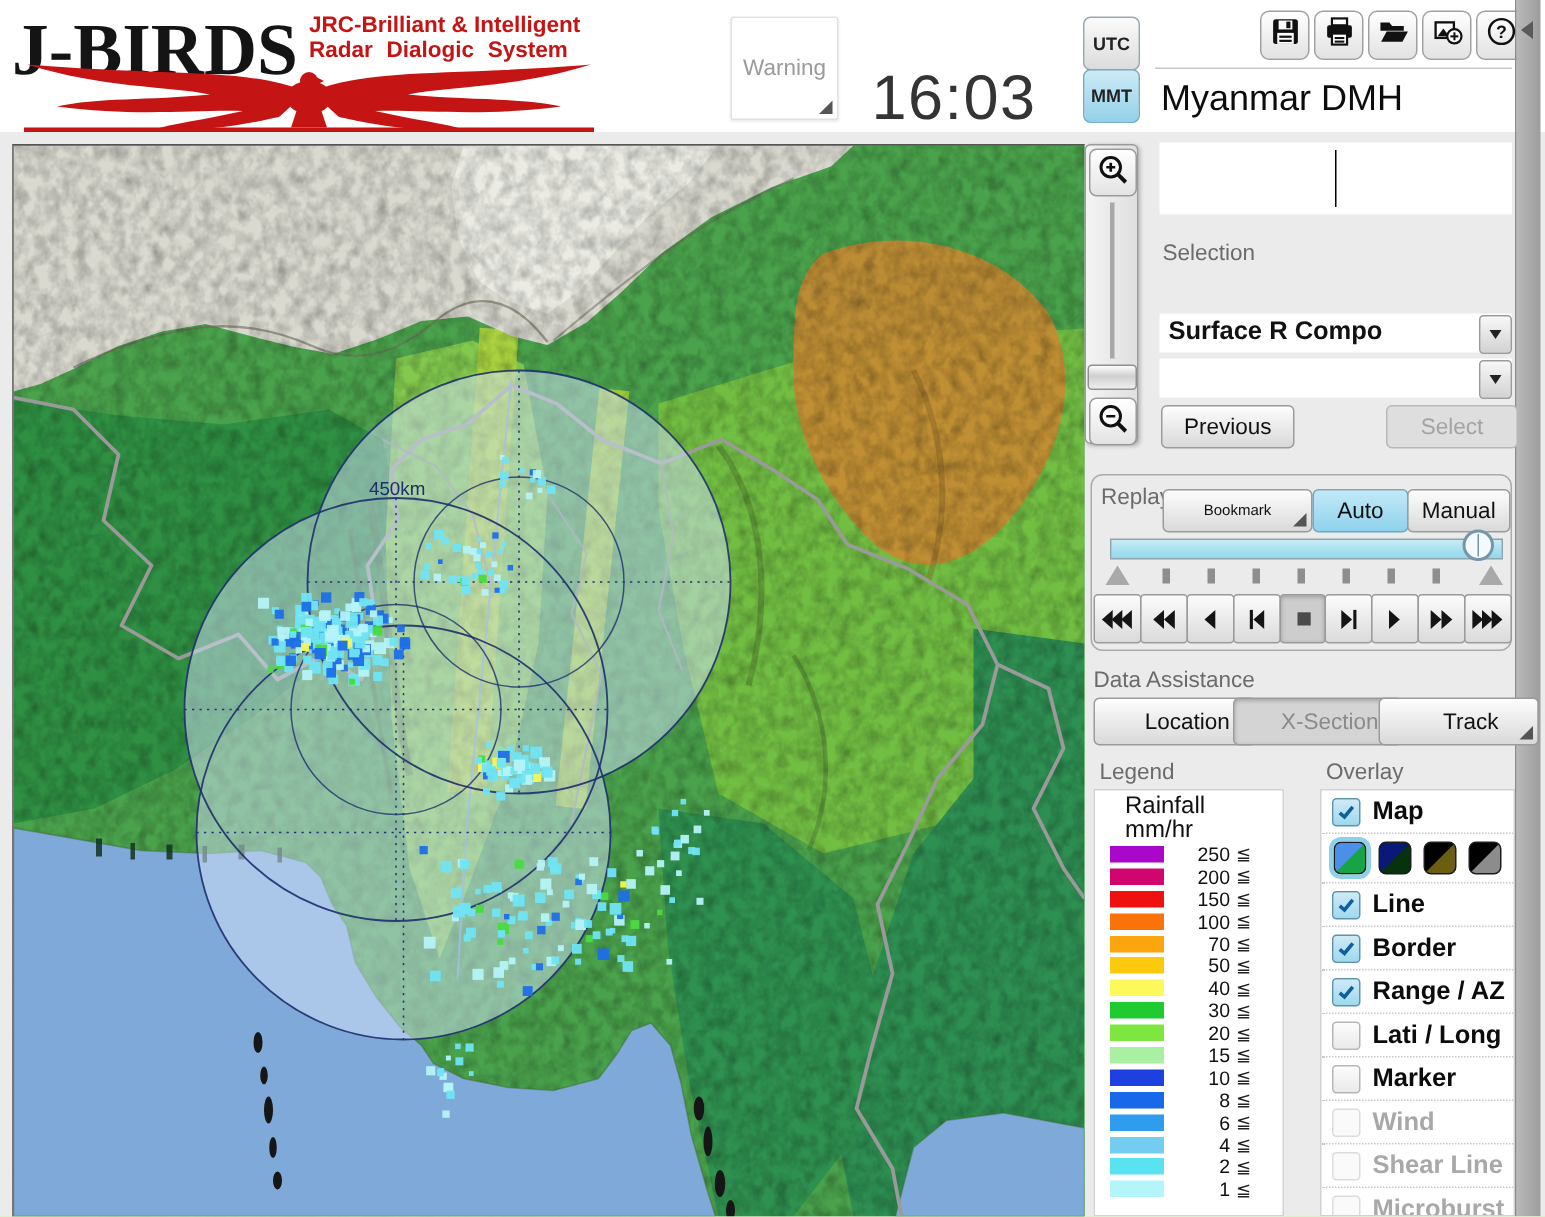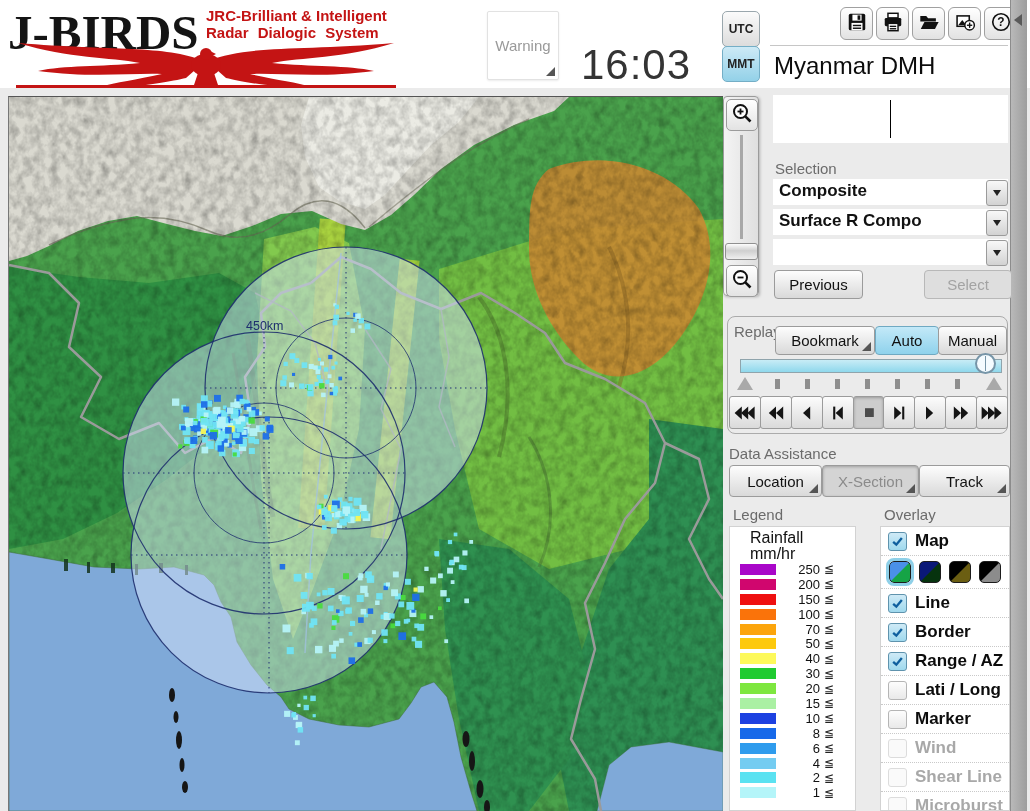--- a/index.html
+++ b/index.html
@@ -74,21 +74,21 @@
   .tick{position:absolute;top:2px;width:5px;height:10px;background:#8e8e8e;}
   .endtri{position:absolute;top:0;width:0;height:0;border-left:8px solid transparent;
     border-right:8px solid transparent;border-bottom:13px solid #a9a9a9;}
   .endtri::after{content:"";position:absolute;left:-8px;top:1px;}
   #playback{left:1px;top:79px;width:278px;height:33px;position:absolute;display:flex;}
   .pbbtn{flex:1;border:1px solid #9b9b9b;border-radius:3px;margin-right:-1px;
     background:linear-gradient(#fcfcfc,#dadada);display:flex;align-items:center;justify-content:center;}
   .pbbtn.active{background:#cdcdcd;box-shadow:inset 0 1px 3px rgba(0,0,0,.25);}
   .pbbtn svg{height:16px;}
 
-  .dabtn{top:465px;height:30px;position:absolute;}
+  .dabtn{top:465px;height:30px;position:absolute;padding-left:16px;}
   #legend-box{left:729px;top:526px;width:127px;height:285px;background:#fff;border:1px solid #d2d2d2;
     box-sizing:border-box;padding:3px 0 0 0;overflow:hidden;}
   .legtitle{font-size:16px;color:#111;margin-left:20px;line-height:16px;}
   .legrow{display:flex;align-items:center;height:14.9px;}
   .legswatch{width:36px;height:11px;margin-left:10px;}
   .legval{width:44px;text-align:right;font-size:13px;color:#111;}
   .legop{margin-left:4px;font-size:12px;color:#222;}
 
   #overlay-box{left:880px;top:526px;width:130px;height:285px;background:#fff;border:1px solid #d2d2d2;
     box-sizing:border-box;overflow:hidden;}
@@ -715,26 +715,20 @@
 
   <div class="abs" id="splitter"></div>
   <div class="abs" id="splitter-arrow"></div>
 
   <div class="abs" id="station-input">
     <span id="caret"></span>
   </div>
 
   <div class="abs plabel" style="left:775px;top:160px;">Selection</div>
 
-  <div class="abs dd" style="top:179px;">
-    <span class="val">Composite</span>
-    <span class="arrowbtn">
-        <span class="tri-down"></span>
-      </span>
-  </div>
   <div class="abs dd" style="top:209px;">
     <span class="val">Surface R Compo</span>
     <span class="arrowbtn">
         <span class="tri-down"></span>
       </span>
   </div>
   <div class="abs dd" style="top:239px;">
     <span class="val"></span>
     <span class="arrowbtn">
         <span class="tri-down"></span>
@@ -743,21 +737,21 @@
 
   <div class="abs pbtn" style="left:774px;top:270px;width:87px;height:27px;">
     <span>Previous</span>
   </div>
   <div class="abs pbtn disabled" style="left:924px;top:270px;width:86px;height:27px;">
     <span>Select</span>
   </div>
 
   <div class="abs" id="replay-box">
     <div class="abs plabel" style="left:6px;top:6px;">Replay</div>
-    <div class="abs pbtn grip" style="left:47px;top:9px;width:98px;height:27px;font-size:15px;position:absolute;">
+    <div class="abs pbtn grip" style="left:47px;top:9px;width:98px;height:27px;font-size:10px;position:absolute;">
       <span>Bookmark</span>
     </div>
     <div class="abs pbtn bluesel" style="left:147px;top:9px;width:62px;height:27px;position:absolute;">
       <span>Auto</span>
     </div>
     <div class="abs pbtn" style="left:210px;top:9px;width:67px;height:27px;position:absolute;">
       <span>Manual</span>
     </div>
     <div id="slider-track"></div>
     <div id="slider-handle"></div>

